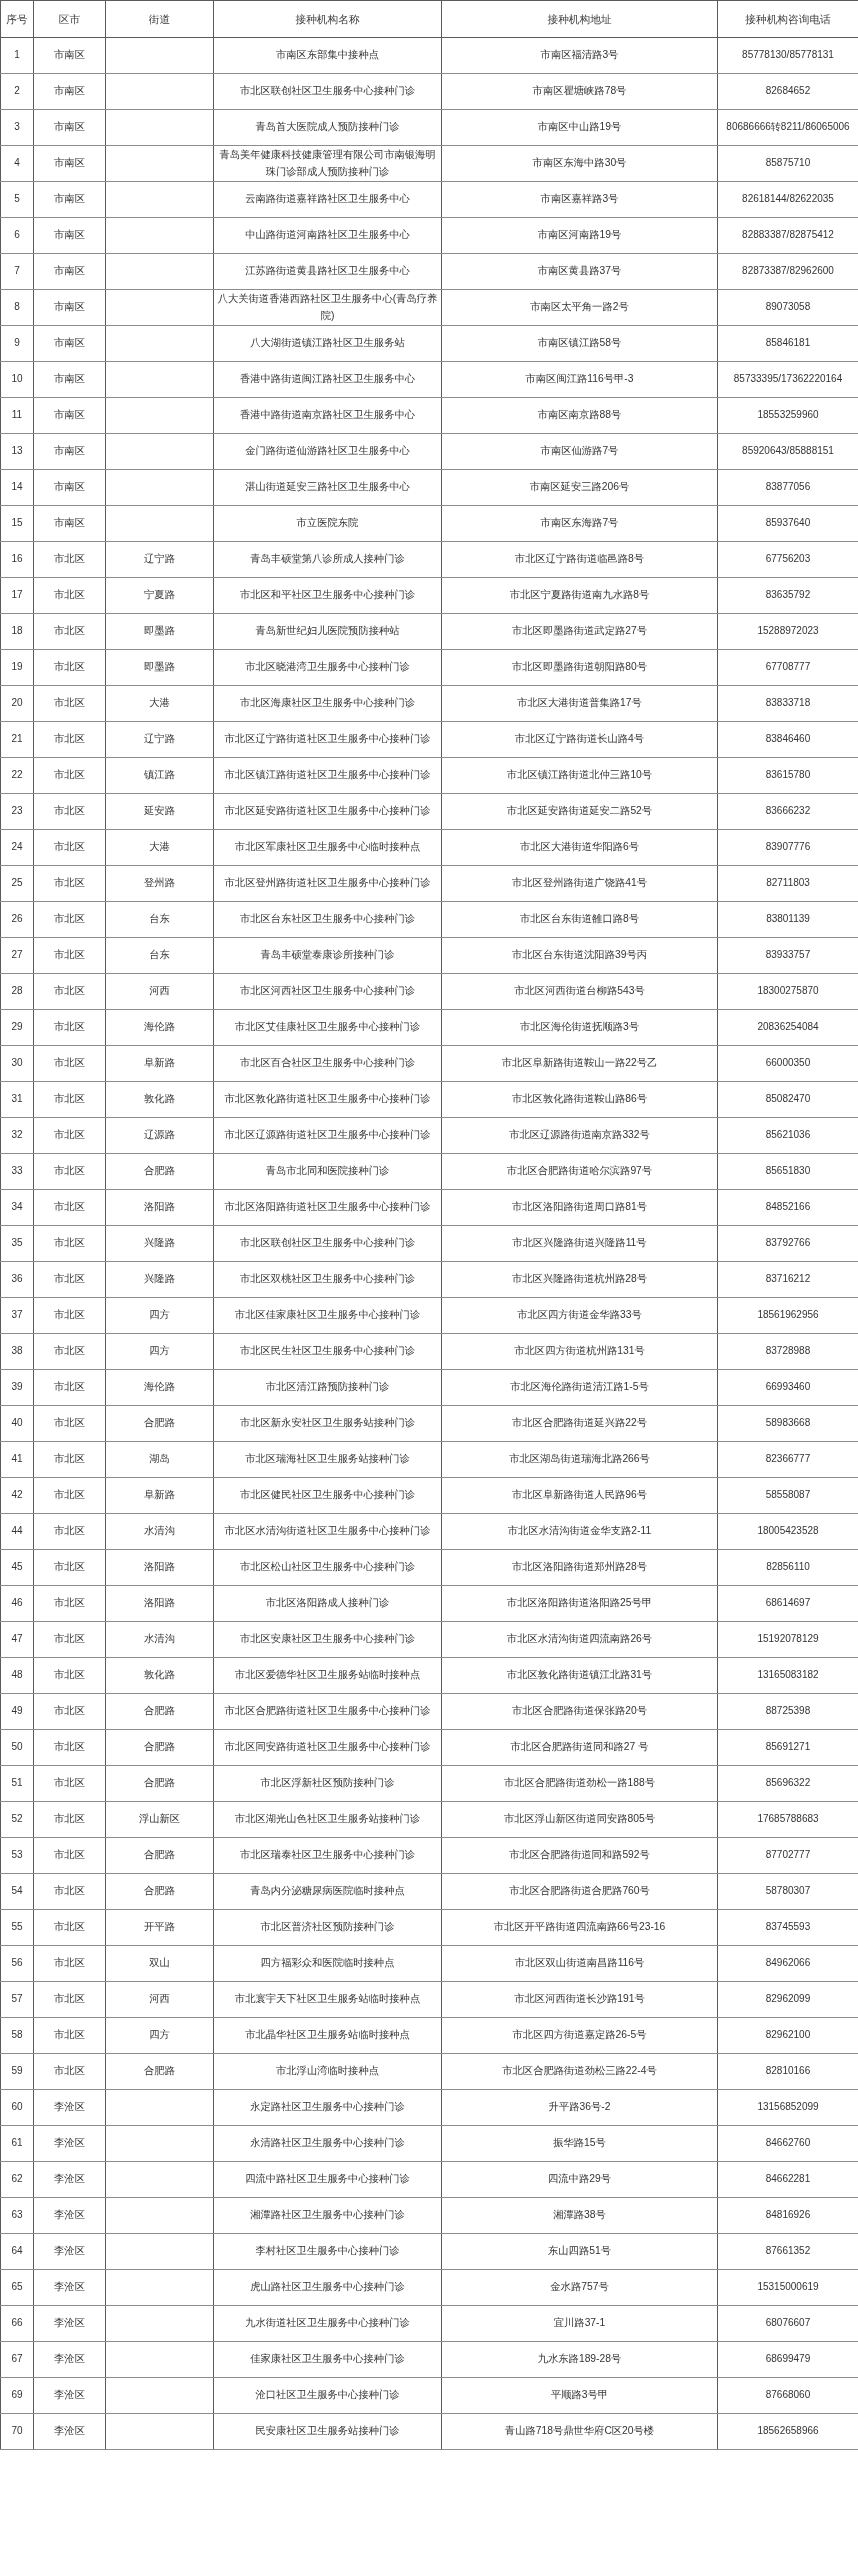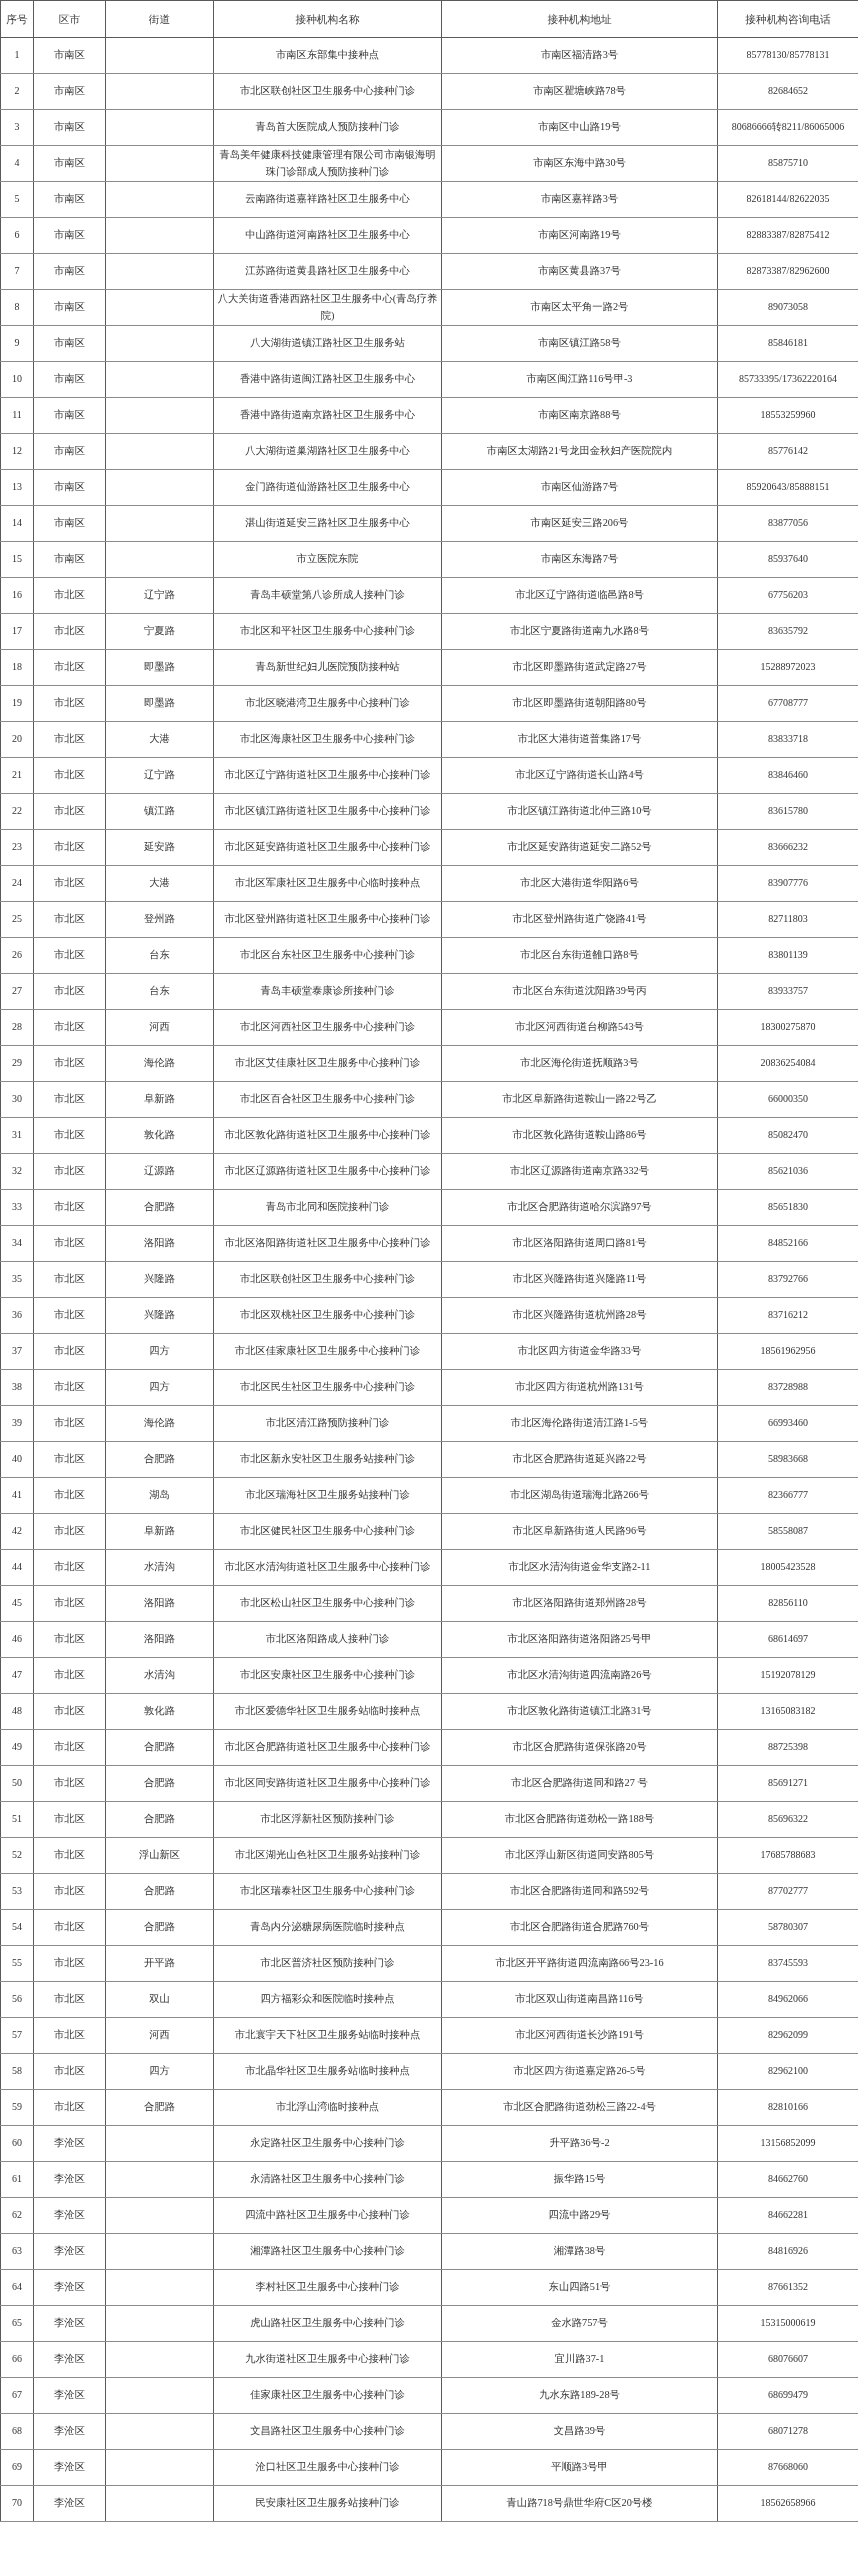--- a/index.html
+++ b/index.html
@@ -1,21 +1,21 @@
 <!DOCTYPE html>
 <html style="font-size:12.7px"><head>
 <meta charset="utf-8">
 <style>
   html, body { margin: 0; padding: 0; background: #ffffff; }
   body { width: 858px; height: 2576px; overflow: hidden; }
   table.sheet {
     border-collapse: collapse;
     table-layout: fixed;
     width: 858px;
-    font-family: Liberation Serif, serif;
+    font-family: Liberation Sans, sans-serif;
     color: #333333;
     font-size: 10.3px;
   }
   table.sheet td, table.sheet th {
     border: 0.8px solid #5a5a5a;
     text-align: center;
     vertical-align: middle;
     padding: 0 3.2px;
     line-height: 16.7px;
     font-weight: normal;
@@ -140,28 +140,20 @@
       </tr>
       <tr class="row">
         <td class="no">11</td>
         <td>市南区</td>
         <td></td>
         <td class="name">香港中路街道南京路社区卫生服务中心</td>
         <td>市南区南京路88号</td>
         <td class="phone">18553259960</td>
       </tr>
       <tr class="row">
-        <td class="no">12</td>
-        <td>市南区</td>
-        <td></td>
-        <td class="name">八大湖街道巢湖路社区卫生服务中心</td>
-        <td>市南区太湖路21号龙田金秋妇产医院院内</td>
-        <td class="phone">85776142</td>
-      </tr>
-      <tr class="row">
         <td class="no">13</td>
         <td>市南区</td>
         <td></td>
         <td class="name">金门路街道仙游路社区卫生服务中心</td>
         <td>市南区仙游路7号</td>
         <td class="phone">85920643/85888151</td>
       </tr>
       <tr class="row">
         <td class="no">14</td>
         <td>市南区</td>
@@ -578,28 +570,20 @@
         <td>宜川路37-1</td>
         <td class="phone">68076607</td>
       </tr>
       <tr class="row">
         <td class="no">67</td>
         <td>李沧区</td>
         <td></td>
         <td class="name">佳家康社区卫生服务中心接种门诊</td>
         <td>九水东路189-28号</td>
         <td class="phone">68699479</td>
-      </tr>
-      <tr class="row">
-        <td class="no">68</td>
-        <td>李沧区</td>
-        <td></td>
-        <td class="name">文昌路社区卫生服务中心接种门诊</td>
-        <td>文昌路39号</td>
-        <td class="phone">68071278</td>
       </tr>
       <tr class="row">
         <td class="no">69</td>
         <td>李沧区</td>
         <td></td>
         <td class="name">沧口社区卫生服务中心接种门诊</td>
         <td>平顺路3号甲</td>
         <td class="phone">87668060</td>
       </tr>
       <tr class="row">

